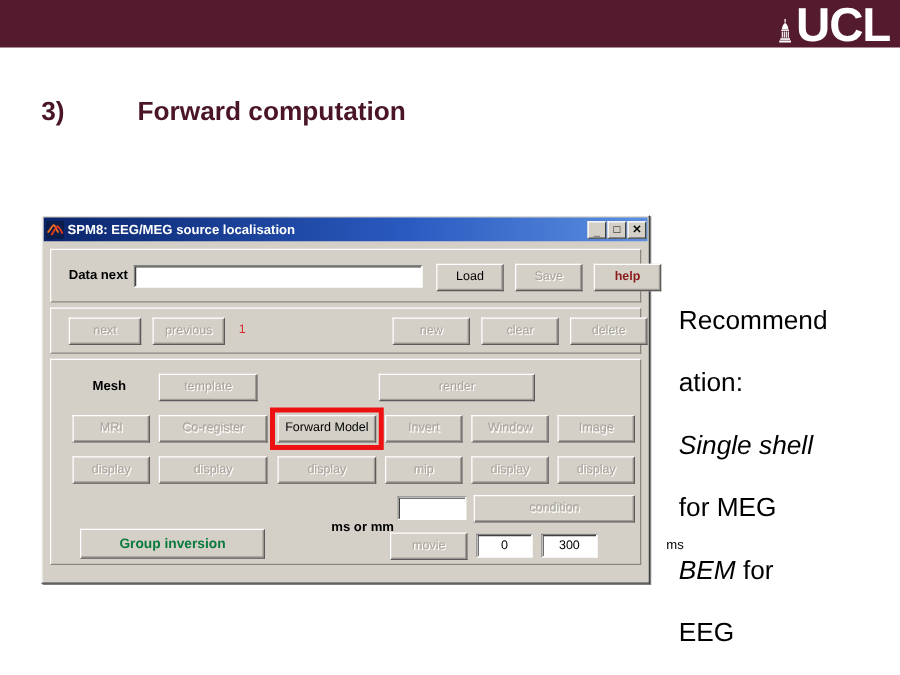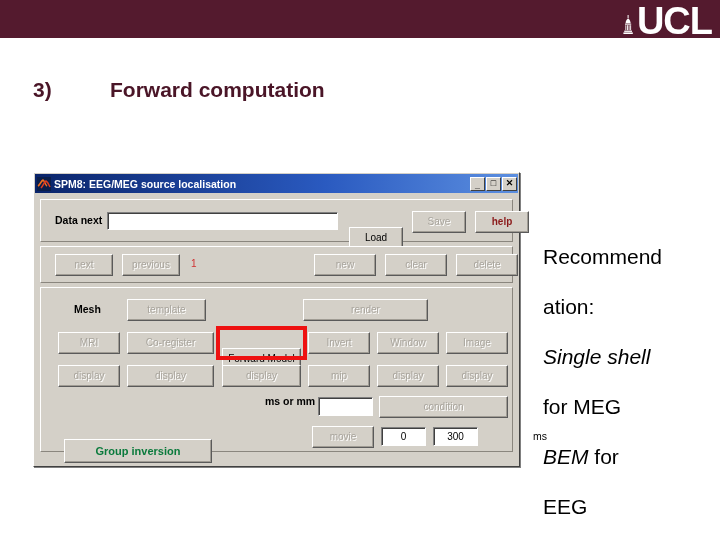--- a/index.html
+++ b/index.html
@@ -150,21 +150,20 @@
     line-height: 20px;
     height: 22px;
     box-sizing: border-box;
     text-shadow: 1px 1px 0 #ffffff;
     white-space: nowrap;
     overflow: hidden;
   }
   .btn.enabled {
     color: #000000;
     text-shadow: none;
-    margin-top: 16px;
   }
   .btn.help-btn { color: #8b1a1a; font-weight: bold; text-shadow: none; }
   .btn.group-btn {
     color: #0a7a3c;
     font-weight: bold;
     text-shadow: none;
     font-size: 11px;
   }
 
   .txt-input {
@@ -228,21 +227,21 @@
     pointer-events: none;
   }
 
   #btn-disp1 { position: absolute; left: 17px;  top: 77px; width: 62px; }
   #btn-disp2 { position: absolute; left: 86px;  top: 77px; width: 87px; }
   #btn-disp3 { position: absolute; left: 181px; top: 77px; width: 79px; }
   #btn-mip   { position: absolute; left: 267px; top: 77px; width: 62px; }
   #btn-disp4 { position: absolute; left: 336px; top: 77px; width: 62px; }
   #btn-disp5 { position: absolute; left: 405px; top: 77px; width: 62px; }
 
-  #msmm-label     { position: absolute; left: 224px; top: 107px; }
+  #msmm-label     { position: absolute; left: 224px; top: 128px; }
   #msmm-input     { position: absolute; left: 277px; top: 109px; width: 55px; }
   #btn-condition  { position: absolute; left: 338px; top: 108px; width: 129px; }
 
   #btn-group   { position: absolute; left: 23px;  top: 135px; width: 148px; height: 24px; line-height: 22px; }
   #btn-movie   { position: absolute; left: 271px; top: 138px; width: 62px; }
   #num-start   { position: absolute; left: 340px; top: 139px; width: 45px; }
   #num-end     { position: absolute; left: 392px; top: 139px; width: 45px; }
   #ms-label    { position: absolute; left: 446px; top: 142px; font-weight: normal; padding-left: 46px; }
 
   

